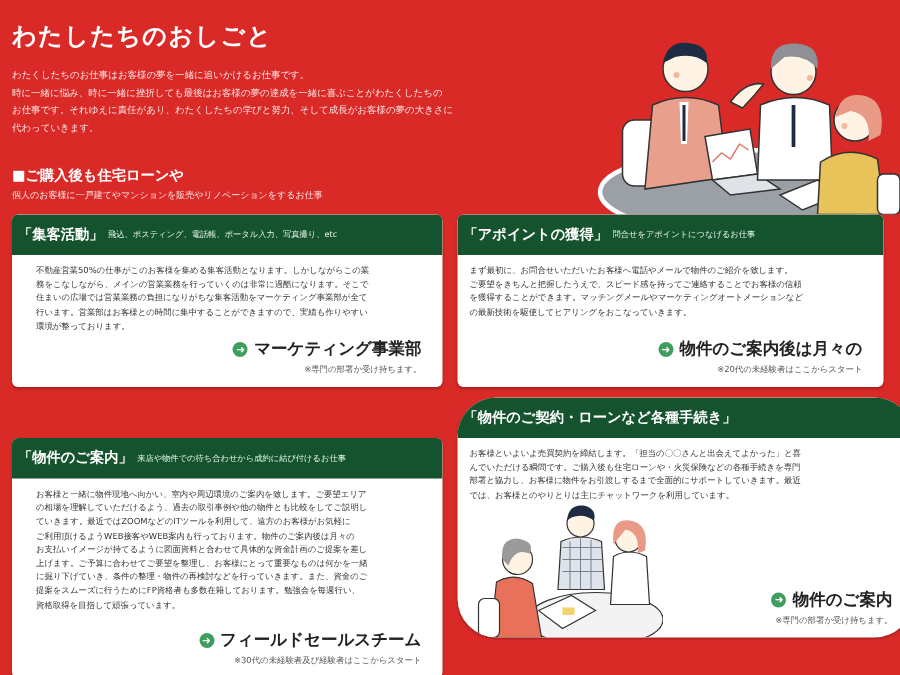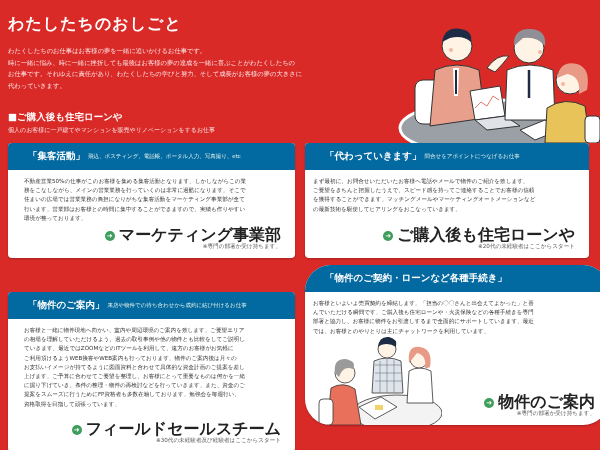--- a/index.html
+++ b/index.html
@@ -28,37 +28,37 @@
     font-size: 6px; color: #fbe4e4;
   }
   .hero {
     position: absolute; left: 395px; top: 8px; width: 205px; height: 135px;
   }
   .card {
     position: absolute; background: #fff; border-radius: 4px; overflow: hidden;
     box-shadow: 0 1px 2px rgba(0,0,0,0.25);
   }
   .card-head {
-    background: #0369a1; height: 27px; display: flex; align-items: center;
-    padding: 0 20px; white-space: nowrap; overflow: hidden;
+    background: #14532d; height: 27px; display: flex; align-items: center;
+    padding: 0 4px; white-space: nowrap; overflow: hidden;
   }
   .card-head .title { font-size: 9.5px; font-weight: bold; color: #fff; }
   .card-head .desc { font-size: 5.5px; color: #e6f4ea; margin-left: 3px; }
   .card-body {
     padding: 7px 8px 0 16px; font-size: 5.6px; line-height: 9.2px; color: #333;
   }
   .card-body p { white-space: nowrap; }
   .team {
     position: absolute; right: 14px; display: flex; align-items: center; gap: 4px;
   }
   .team .arrow {
     width: 10px; height: 10px; border-radius: 50%; background: #3f9e5d;
     color: #fff; font-size: 7px; line-height: 10px; text-align: center; font-weight: bold;
   }
-  .team .name { font-size: 16px; font-weight: bold; color: #222; white-space: nowrap; }
+  .team .name { font-size: 11px; font-weight: bold; color: #222; white-space: nowrap; }
   .note {
     position: absolute; right: 14px; font-size: 5.6px; color: #555; white-space: nowrap;
   }
   #card1 { left: 8px; top: 143px; width: 287px; height: 115px; }
   #card2 { left: 305px; top: 143px; width: 284px; height: 115px; }
   #card3 { left: 8px; top: 265px; width: 287px; height: 160px; margin-top: 27px; }
   #card4 { left: 305px; top: 265px; width: 304px; height: 160px; border-radius: 26px; }
   .illus4 { position: absolute; left: 12px; top: 68px; width: 125px; height: 92px; }
 </style>
 </head>
@@ -125,32 +125,32 @@
   </div>
   <div class="team" style="top:82px">
     <span class="arrow">➜</span>
     <span class="name">マーケティング事業部</span>
   </div>
   <div class="note" style="top:100px">※専門の部署か受け持ちます。</div>
 </div>
 
 <div class="card" id="card2">
   <div class="card-head">
-    <span class="title">「代わっていきます」</span>
+    <span class="title">「アポイントの獲得」</span>
     <span class="desc">問合せをアポイントにつなげるお仕事</span>
   </div>
   <div class="card-body" style="padding-left:8px">
     <p>まず最初に、お問合せいただいたお客様へ電話やメールで物件のご紹介を致します。</p>
     <p>ご要望をきちんと把握したうえで、スピード感を持ってご連絡することでお客様の信頼</p>
     <p>を獲得することができます。マッチングメールやマーケティングオートメーションなど</p>
     <p>の最新技術を駆使してヒアリングをおこなっていきます。</p>
   </div>
   <div class="team" style="top:82px">
     <span class="arrow">➜</span>
-    <span class="name">ご購入後も住宅ローンや</span>
+    <span class="name">物件のご案内後は月々の</span>
   </div>
   <div class="note" style="top:100px">※20代の未経験者はここからスタート</div>
 </div>
 
 <div class="card" id="card3">
   <div class="card-head">
     <span class="title">「物件のご案内」</span>
     <span class="desc">来店や物件での待ち合わせから成約に結び付けるお仕事</span>
   </div>
   <div class="card-body">

